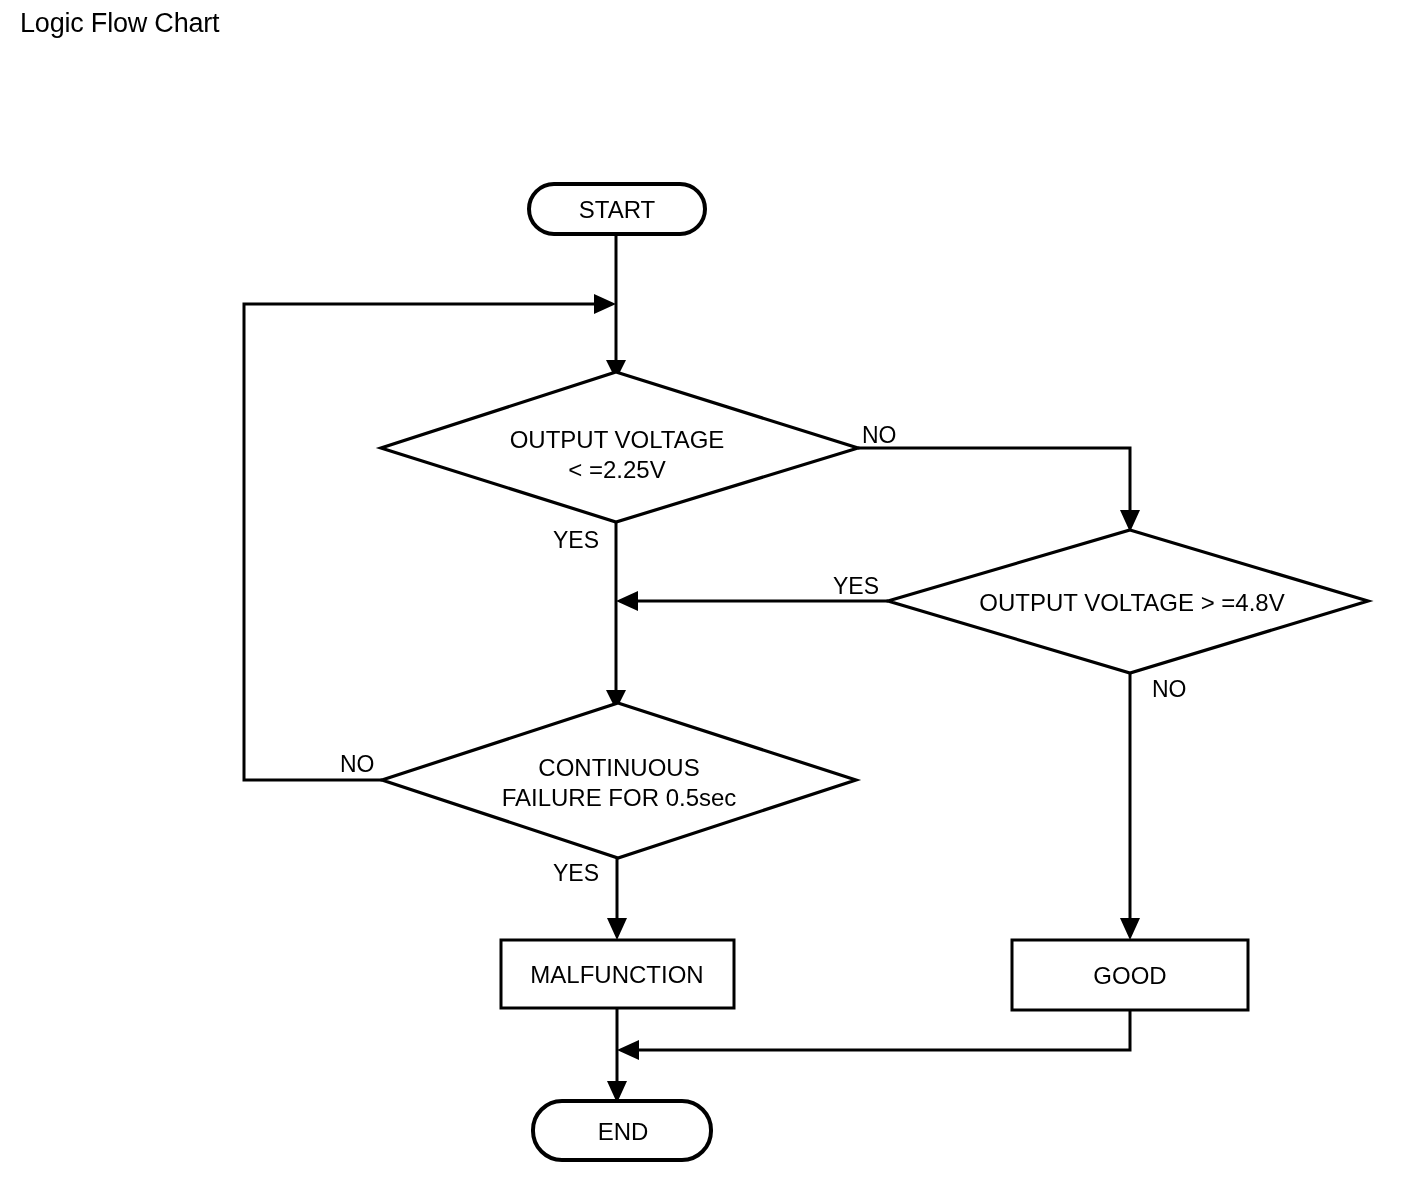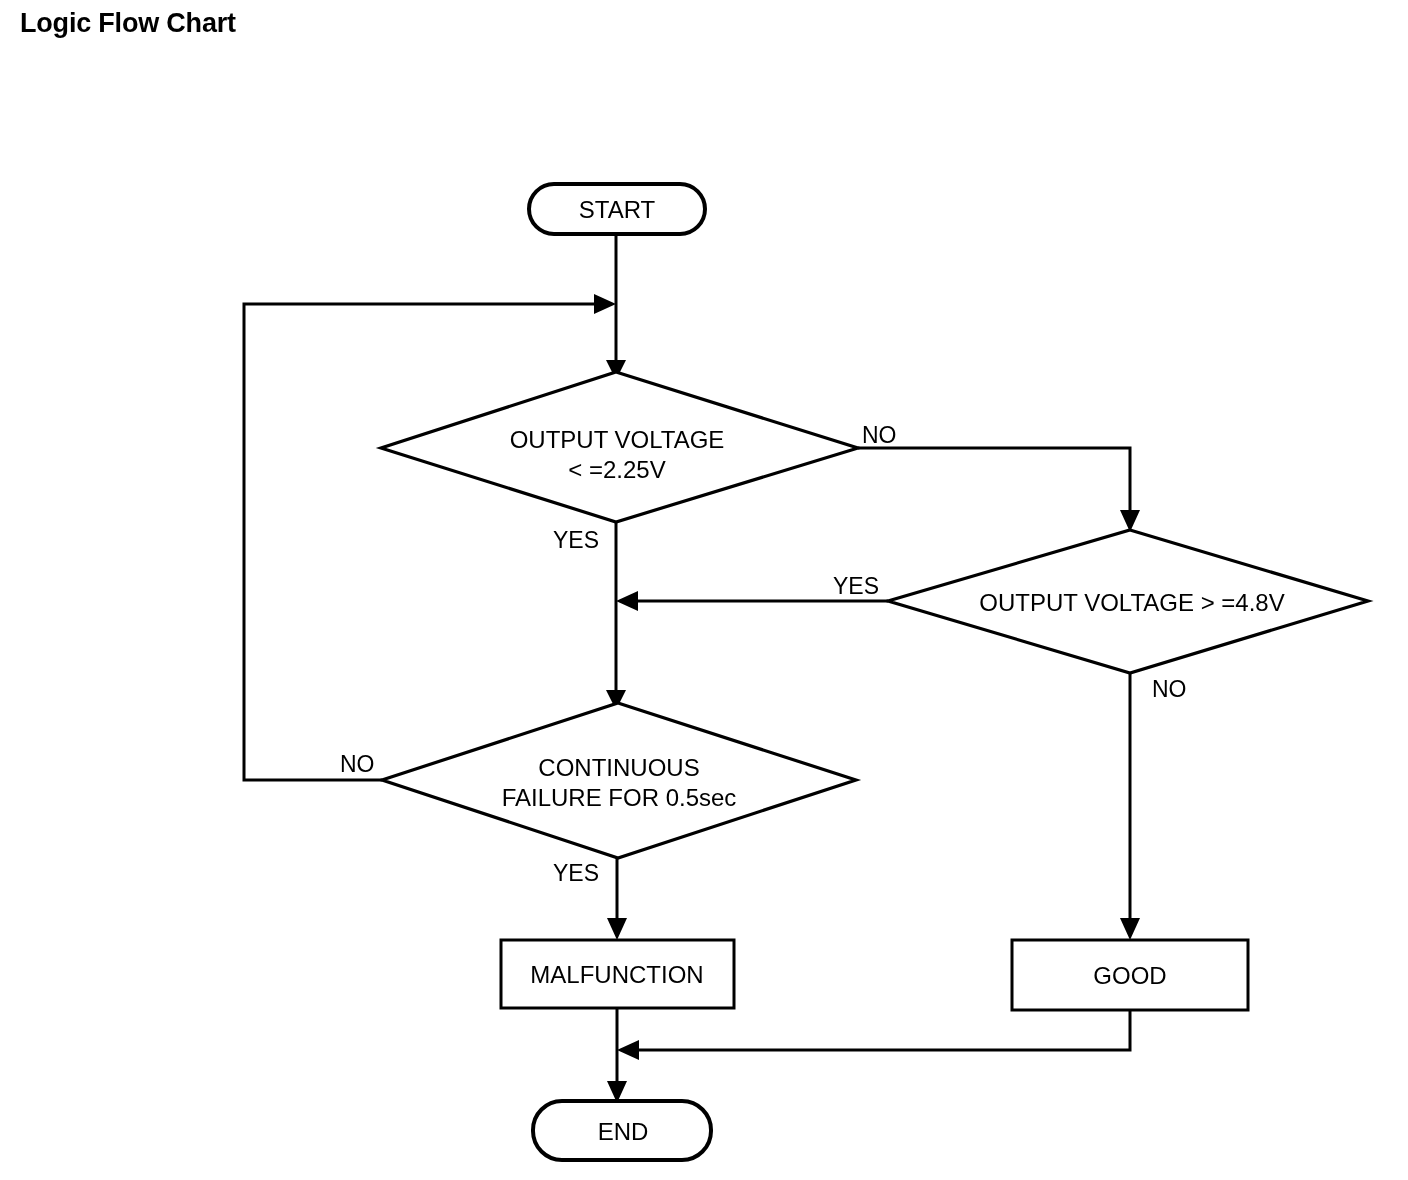--- a/index.html
+++ b/index.html
@@ -14,21 +14,21 @@
     font-family: "Liberation Sans", sans-serif;
     color: #000000;
     overflow: hidden;
     position: relative;
   }
   #page-title {
     position: absolute;
     left: 20px;
     top: 8px;
     font-size: 27px;
-    font-weight: bold;
+    font-weight: normal;
     letter-spacing: -0.2px;
     white-space: nowrap;
   }
   #flow-canvas {
     position: absolute;
     left: 0;
     top: 0;
     width: 1408px;
     height: 1180px;
   }

